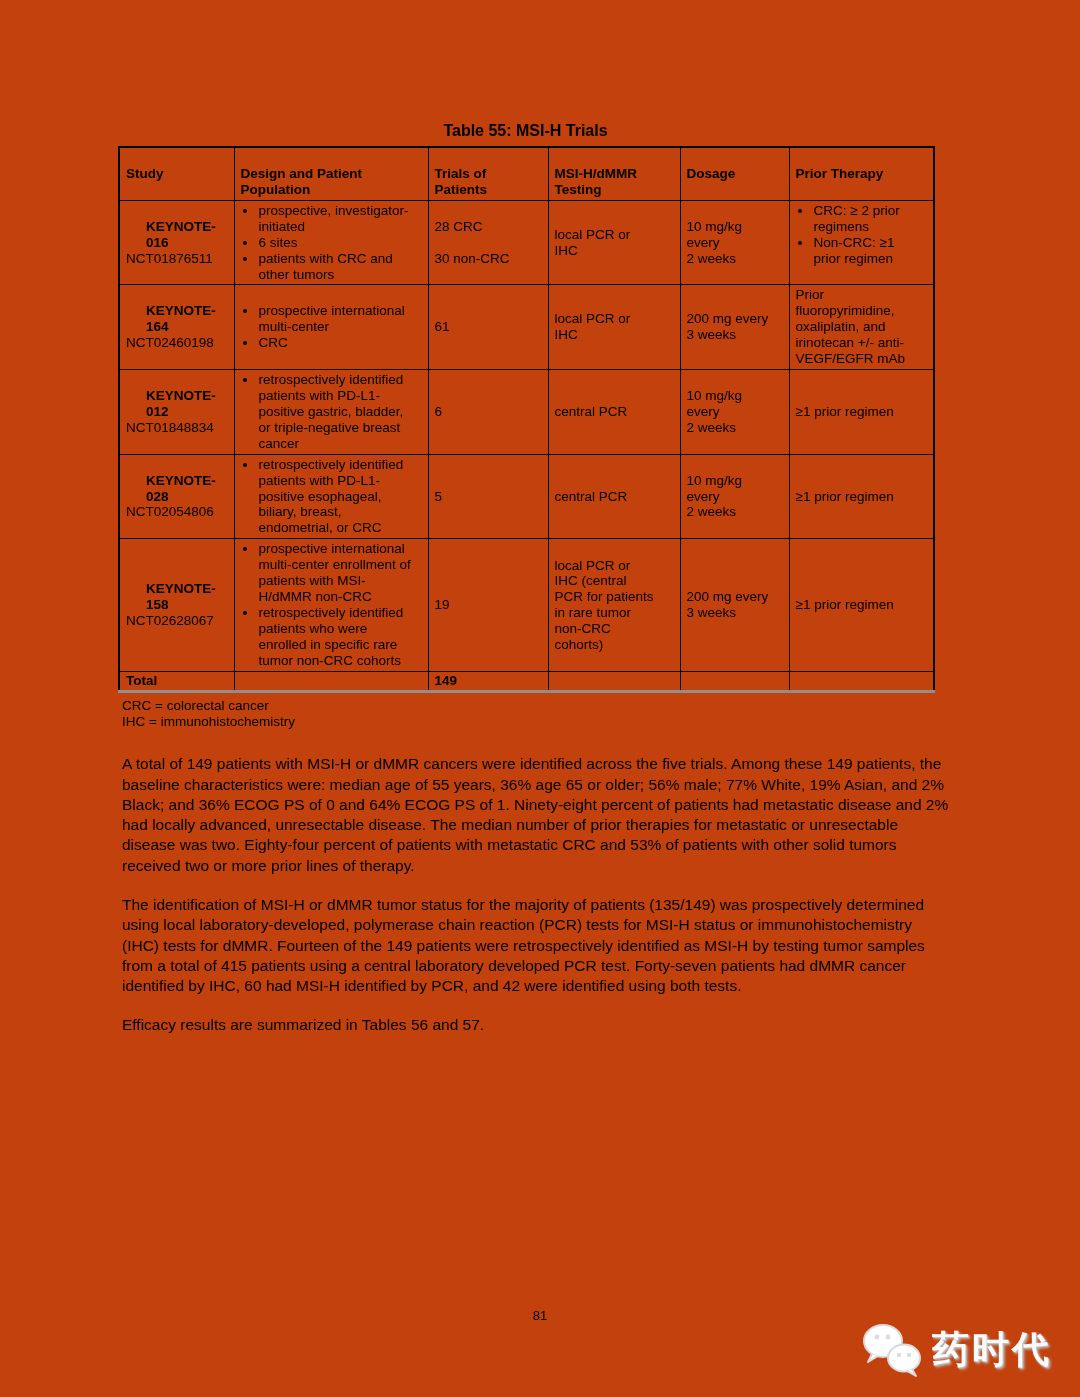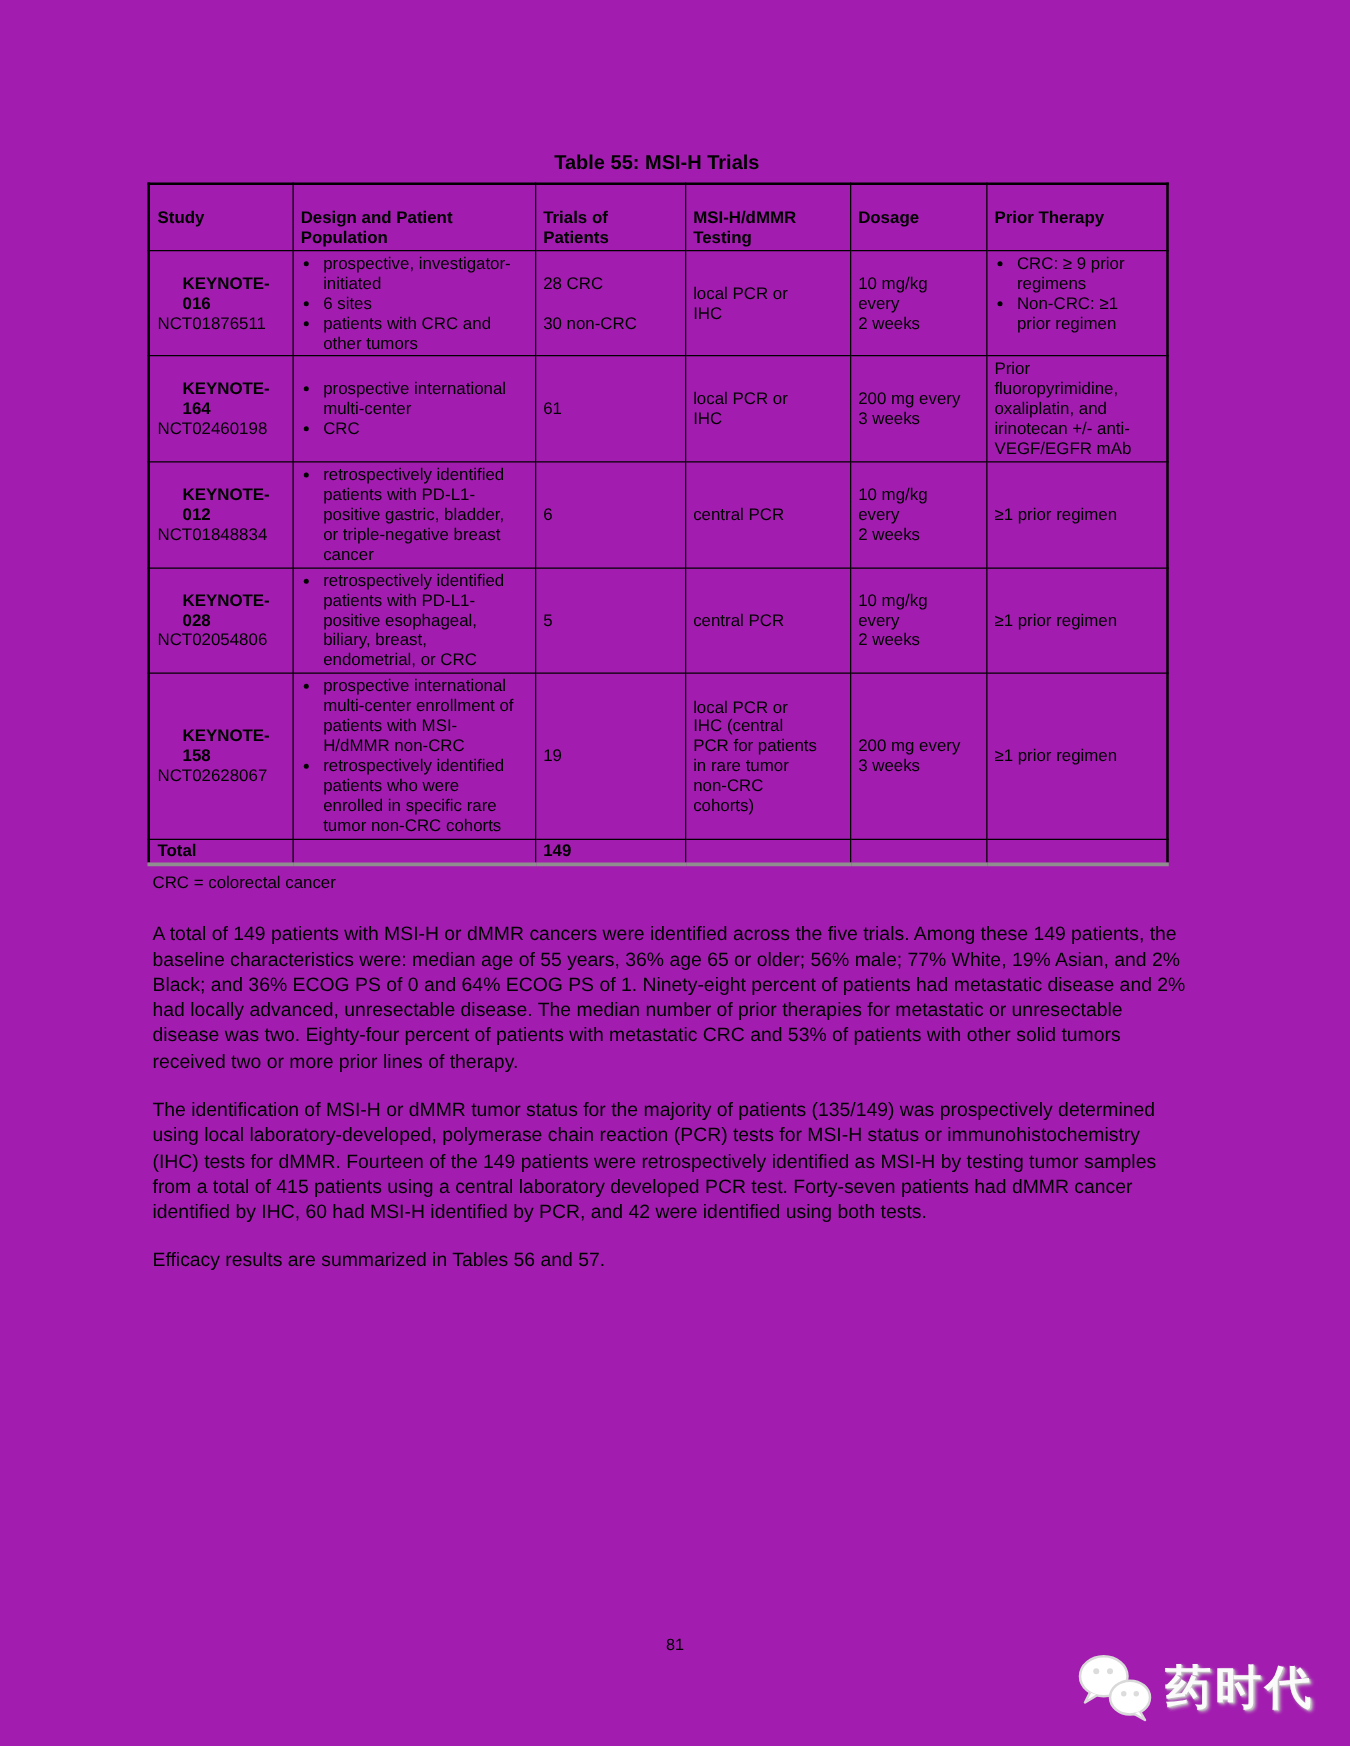--- a/index.html
+++ b/index.html
@@ -1,20 +1,20 @@
 <!DOCTYPE html>
 <html><head>
 <meta charset="utf-8">
 <style>
   html,body { margin:0; padding:0; background:#ffffff; }
   .page {
     position: relative;
     width: 1080px;
     height: 1397px;
-    background: #a21caf;
+    background: #c2410c;
     font-family: "Liberation Sans", sans-serif;
     color: #000;
     overflow: hidden;
   }
   .content {
     position: absolute;
     left: 118px;
     top: 122px;
     width: 840px;
   }
@@ -143,21 +143,21 @@
           <td class="pre">28 CRC
 
 30 non-CRC</td>
           <td class="pre">local PCR or
 IHC</td>
           <td class="pre">10 mg/kg
 every
 2 weeks</td>
           <td class="vtop">
             <ul class="cl">
-              <li>CRC: ≥ 9 prior
+              <li>CRC: ≥ 2 prior
 regimens</li>
               <li>Non-CRC: ≥1
 prior regimen</li>
             </ul>
           </td>
         </tr>
 
         <tr class="r1">
           <td>
             <div class="sname">KEYNOTE-164</div>
@@ -261,20 +261,21 @@
           <td>149</td>
           <td></td>
           <td></td>
           <td></td>
         </tr>
       </tbody>
     </table>
 
     <div class="footnotes">
       <div>CRC = colorectal cancer</div>
+      <div>IHC = immunohistochemistry</div>
     </div>
 
     <div class="paras">
       <p class="para">A total of 149 patients with MSI-H or dMMR cancers were identified across the five trials. Among these 149 patients, the baseline characteristics were: median age of 55 years, 36% age 65 or older; 56% male; 77% White, 19% Asian, and 2% Black; and 36% ECOG PS of 0 and 64% ECOG PS of 1. Ninety-eight percent of patients had metastatic disease and 2% had locally advanced, unresectable disease. The median number of prior therapies for metastatic or unresectable disease was two. Eighty-four percent of patients with metastatic CRC and 53% of patients with other solid tumors received two or more prior lines of therapy.</p>
       <p class="para">The identification of MSI-H or dMMR tumor status for the majority of patients (135/149) was prospectively determined using local laboratory-developed, polymerase chain reaction (PCR) tests for MSI-H status or immunohistochemistry (IHC) tests for dMMR. Fourteen of the 149 patients were retrospectively identified as MSI-H by testing tumor samples from a total of 415 patients using a central laboratory developed PCR test. Forty-seven patients had dMMR cancer identified by IHC, 60 had MSI-H identified by PCR, and 42 were identified using both tests.</p>
       <p class="para">Efficacy results are summarized in Tables 56 and 57.</p>
     </div>
   </div>
 
   <div class="page-number">81</div>

